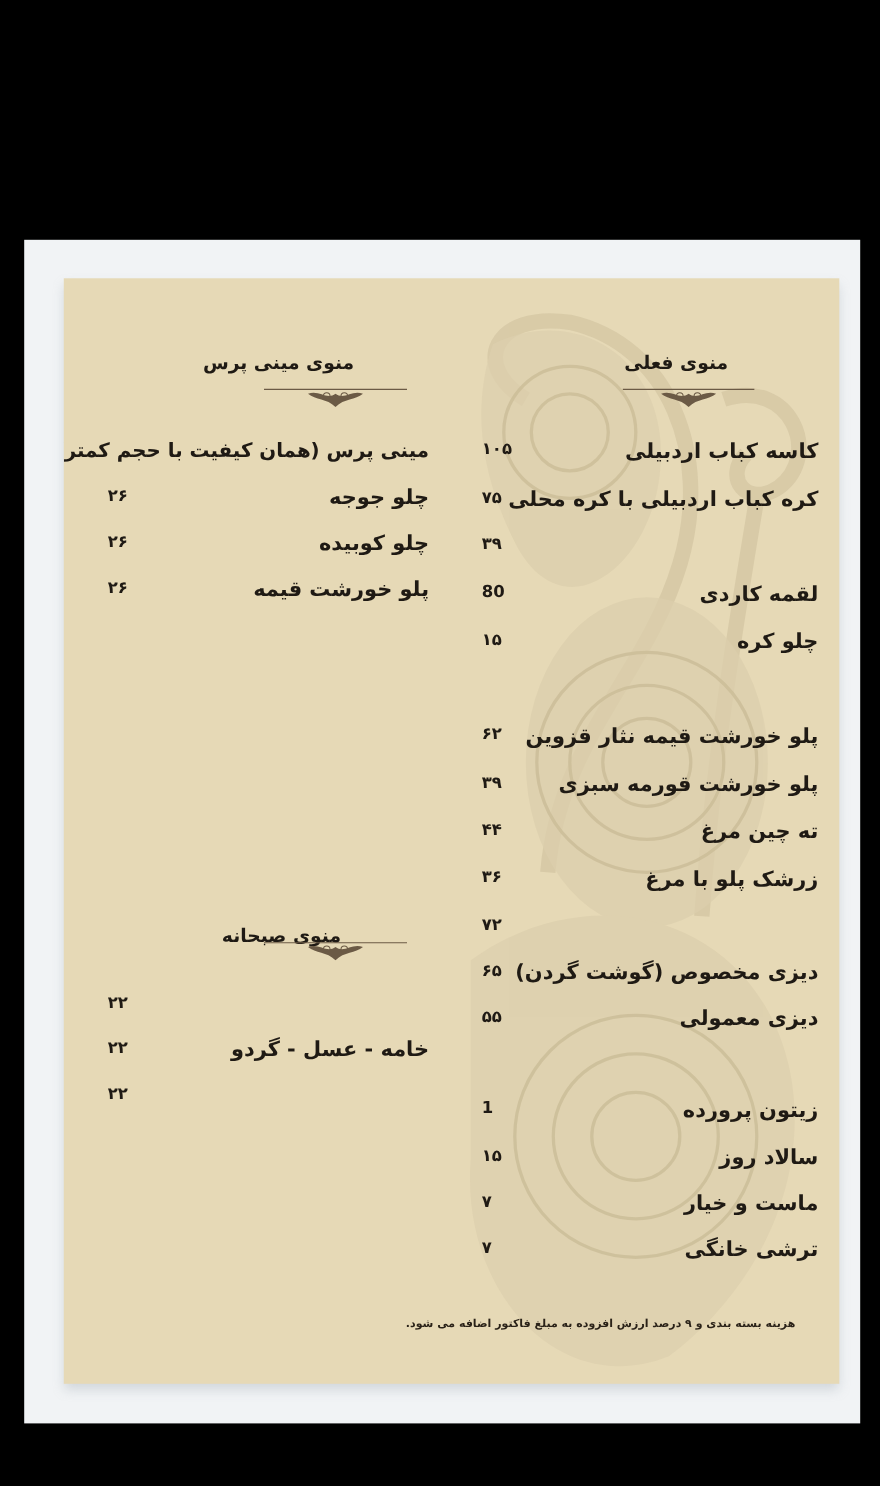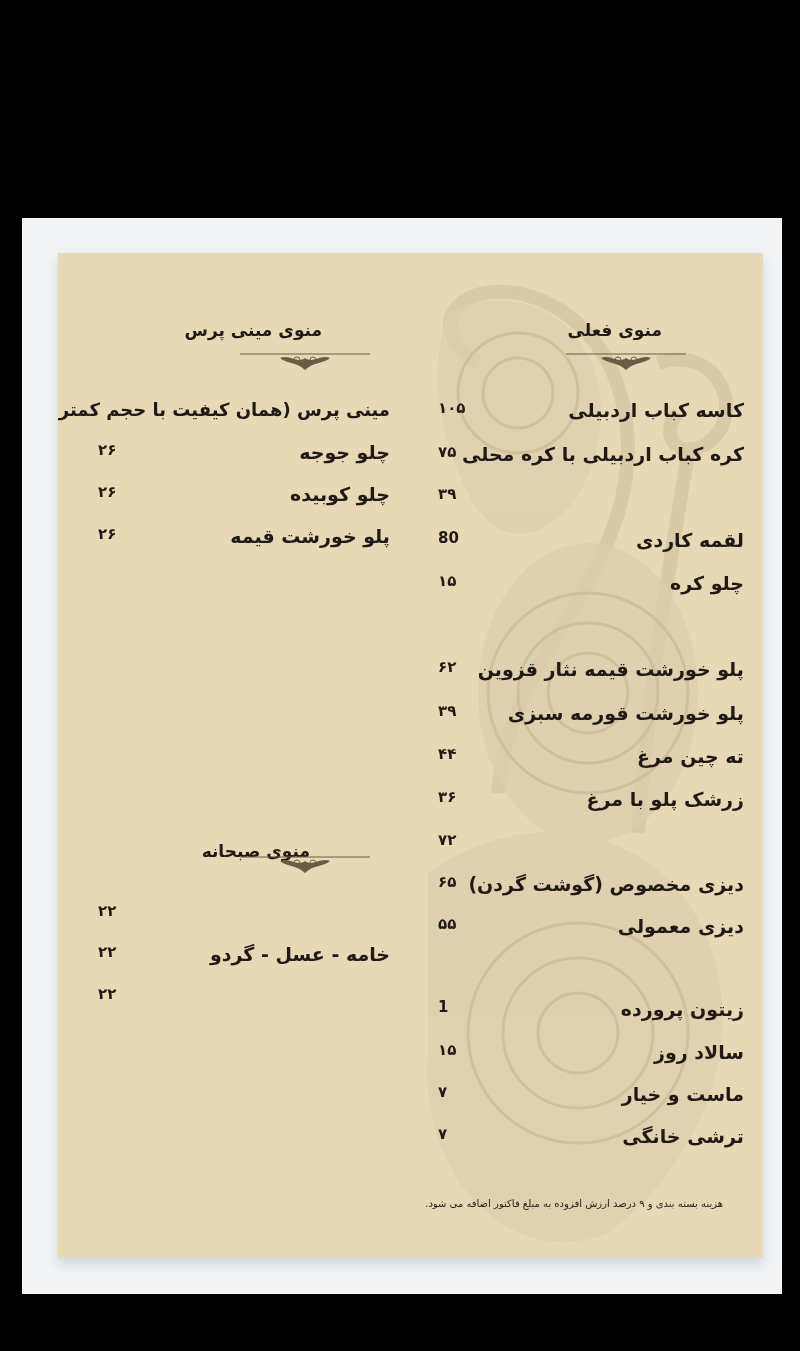--- a/index.html
+++ b/index.html
@@ -11,21 +11,21 @@
   .col-right { left:380px; width:306px; top:0; }
   .col-left { left:40px; width:292px; top:0; }
   .heading { position:absolute; font-weight:bold; font-size:17px; text-align:center; white-space:nowrap; }
   .ornament { position:absolute; height:24px; }
   .row { position:absolute; right:0; left:0; height:30px; font-weight:bold; font-size:19px; white-space:nowrap; }
   .row .name { position:absolute; right:0; top:0; }
   .row .price { position:absolute; top:0; font-size:15px; }
   .col-right .row .price { left:0; }
   .col-left .row .price { left:0;text-align:right; }
   .subnote { position:absolute; right:0; font-weight:bold; font-size:18px; white-space:nowrap; }
-  .footnote { position:absolute; right:40px; top:945px; direction:rtl; font-size:10px; font-weight:normal; color:#2a2218; white-space:nowrap;margin-left:48px; }
+  .footnote { position:absolute; right:40px; top:945px; direction:rtl; font-size:10px; font-weight:bold; color:#2a2218; white-space:nowrap;margin-left:48px; }
 </style>
 </head>
 <body>
 
 <div class="panel">
   <div class="card">
 
     <svg class="paisley" style="left:330px;top:20px" width="380" height="1000" viewBox="0 0 380 1000">
       <g fill="none" stroke="#d3c5a2" stroke-width="14" opacity="0.7">
         <path d="M90,90 C40,60 60,10 130,20 C220,40 260,140 230,240 C200,340 120,400 110,520"></path>

